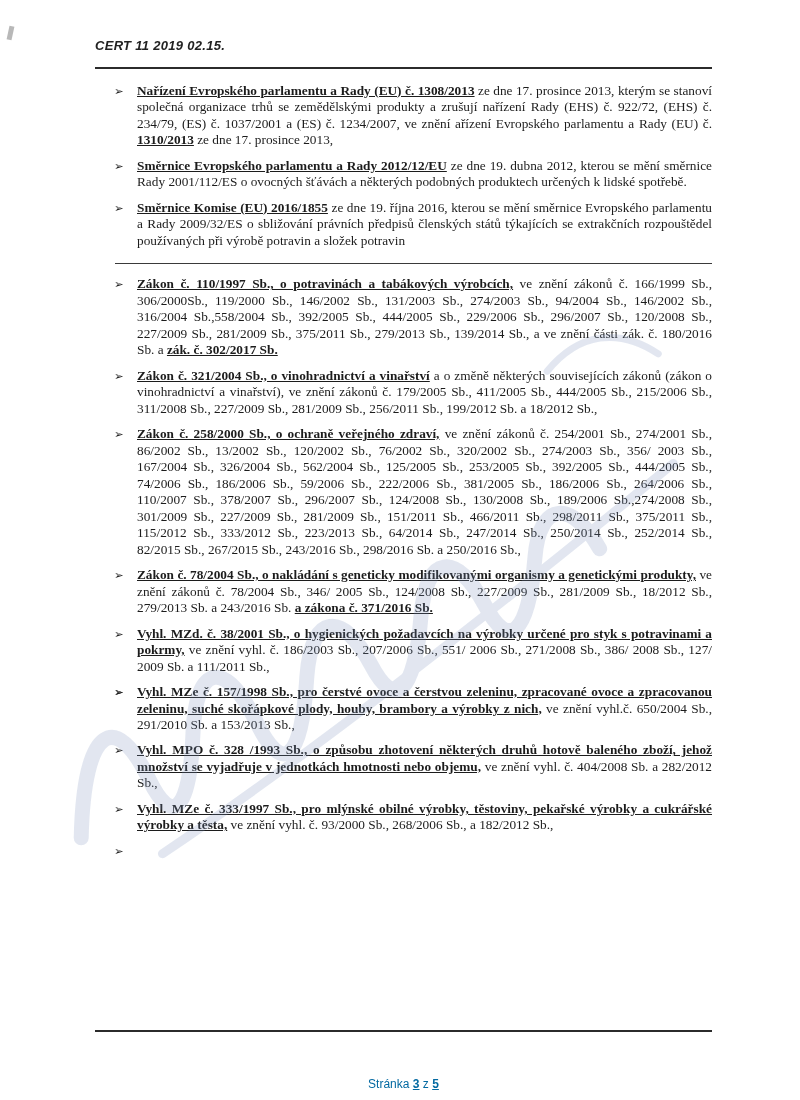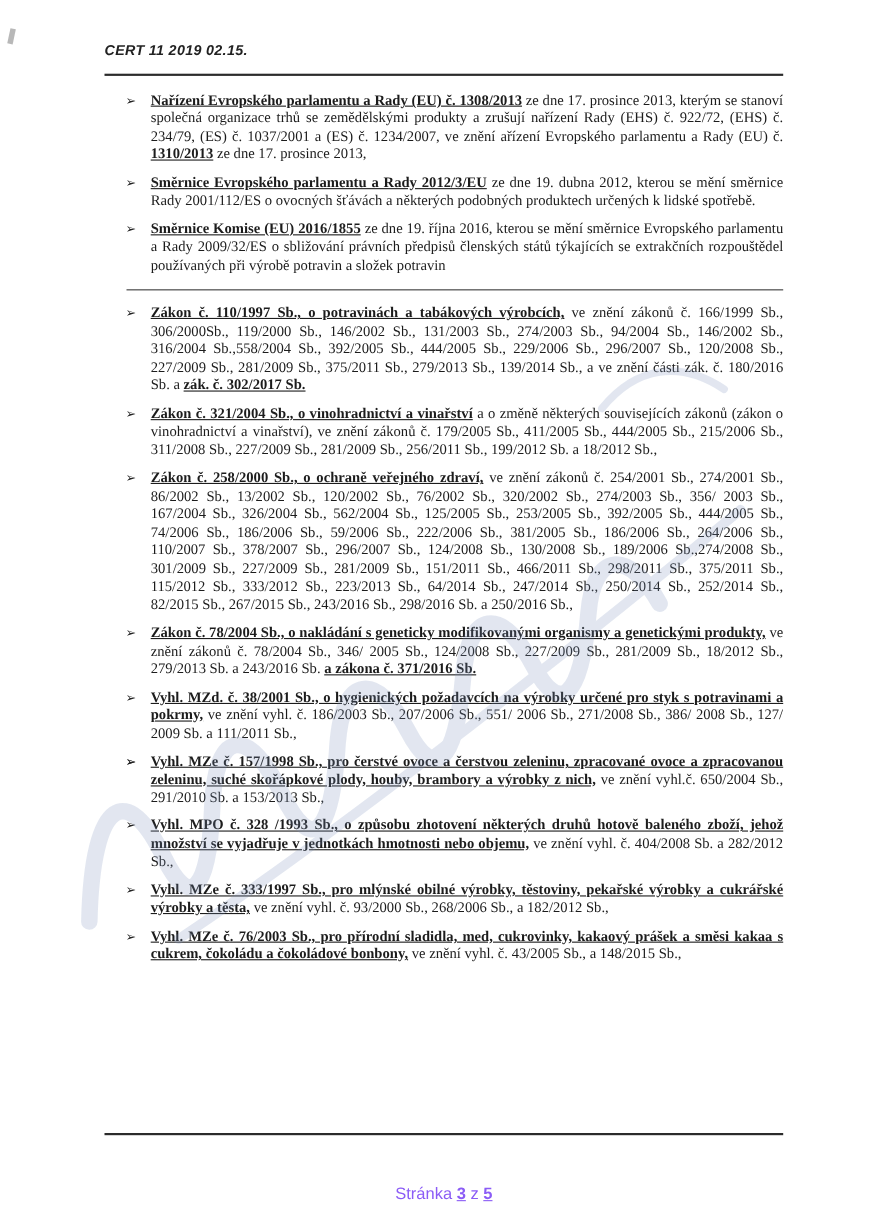--- a/index.html
+++ b/index.html
@@ -48,22 +48,22 @@
   }
   .bold{font-weight:700;text-decoration:underline;}
   .footer{
     position:absolute;
     left:95px; top:1030px;
     width:617px;
   }
   .footer-text{
     text-align:center;
     font-family:"Liberation Sans", sans-serif;
-    font-size:15px;
-    color:#8b5cf6;
+    font-size:12px;
+    color:#0369a1;
     padding-top:4px;
     margin-top:41px;
   }
   .watermark{
     position:absolute;
     left:-10px; top:290px;
     width:760px; height:560px;
     transform:rotate(-14deg);
     pointer-events:none;
     opacity:0.22;
@@ -94,37 +94,37 @@
   </svg>
 
   <div class="content">
 
     <div class="doc-ref">CERT 11 2019 02.15.</div>
 
     <hr class="rule rule-top">
 
     <div id="list-eu">
         <div class="item"><span class="bullet">➢</span><span class="itext"><span class="bold">Nařízení Evropského parlamentu a Rady (EU) č. 1308/2013</span><span> ze dne 17. prosince 2013, kterým se stanoví společná organizace trhů se zemědělskými produkty a zrušují nařízení Rady (EHS) č. 922/72, (EHS) č. 234/79, (ES) č. 1037/2001 a (ES) č. 1234/2007, ve znění ařízení Evropského parlamentu a Rady (EU) č. </span><span class="bold">1310/2013</span><span> ze dne 17. prosince 2013,</span></span></div>
-        <div class="item"><span class="bullet">➢</span><span class="itext"><span class="bold">Směrnice Evropského parlamentu a Rady 2012/3/EU</span><span> ze dne 19. dubna 2012, kterou se mění směrnice Rady 2001/112/ES o ovocných šťávách a některých podobných produktech určených k lidské spotřebě.</span></span></div>
+        <div class="item"><span class="bullet">➢</span><span class="itext"><span class="bold">Směrnice Evropského parlamentu a Rady 2012/12/EU</span><span> ze dne 19. dubna 2012, kterou se mění směrnice Rady 2001/112/ES o ovocných šťávách a některých podobných produktech určených k lidské spotřebě.</span></span></div>
         <div class="item"><span class="bullet">➢</span><span class="itext"><span class="bold">Směrnice Komise (EU) 2016/1855</span><span> ze dne 19. října 2016, kterou se mění směrnice Evropského parlamentu a Rady 2009/32/ES o sbližování právních předpisů členských států týkajících se extrakčních rozpouštědel používaných při výrobě potravin a složek potravin</span></span></div>
       </div>
 
     <hr class="rule rule-mid">
 
     <div id="list-national">
         <div class="item"><span class="bullet">➢</span><span class="itext"><span class="bold">Zákon č. 110/1997 Sb., o potravinách a tabákových výrobcích,</span><span> ve znění zákonů č. 166/1999 Sb., 306/2000Sb., 119/2000 Sb., 146/2002 Sb., 131/2003 Sb., 274/2003 Sb., 94/2004 Sb., 146/2002 Sb., 316/2004 Sb.,558/2004 Sb., 392/2005 Sb., 444/2005 Sb., 229/2006 Sb., 296/2007 Sb., 120/2008 Sb., 227/2009 Sb., 281/2009 Sb., 375/2011 Sb., 279/2013 Sb., 139/2014 Sb., a ve znění části zák. č. 180/2016 Sb. a </span><span class="bold">zák. č. 302/2017 Sb.</span></span></div>
         <div class="item"><span class="bullet">➢</span><span class="itext"><span class="bold">Zákon č. 321/2004 Sb., o vinohradnictví a vinařství</span><span> a o změně některých souvisejících zákonů (zákon o vinohradnictví a vinařství), ve znění zákonů č. 179/2005 Sb., 411/2005 Sb., 444/2005 Sb., 215/2006 Sb., 311/2008 Sb., 227/2009 Sb., 281/2009 Sb., 256/2011 Sb., 199/2012 Sb. a 18/2012 Sb.,</span></span></div>
         <div class="item"><span class="bullet">➢</span><span class="itext"><span class="bold">Zákon č. 258/2000 Sb., o ochraně veřejného zdraví,</span><span> ve znění zákonů č. 254/2001 Sb., 274/2001 Sb., 86/2002 Sb., 13/2002 Sb., 120/2002 Sb., 76/2002 Sb., 320/2002 Sb., 274/2003 Sb., 356/ 2003 Sb., 167/2004 Sb., 326/2004 Sb., 562/2004 Sb., 125/2005 Sb., 253/2005 Sb., 392/2005 Sb., 444/2005 Sb., 74/2006 Sb., 186/2006 Sb., 59/2006 Sb., 222/2006 Sb., 381/2005 Sb., 186/2006 Sb., 264/2006 Sb., 110/2007 Sb., 378/2007 Sb., 296/2007 Sb., 124/2008 Sb., 130/2008 Sb., 189/2006 Sb.,274/2008 Sb., 301/2009 Sb., 227/2009 Sb., 281/2009 Sb., 151/2011 Sb., 466/2011 Sb., 298/2011 Sb., 375/2011 Sb., 115/2012 Sb., 333/2012 Sb., 223/2013 Sb., 64/2014 Sb., 247/2014 Sb., 250/2014 Sb., 252/2014 Sb., 82/2015 Sb., 267/2015 Sb., 243/2016 Sb., 298/2016 Sb. a 250/2016 Sb.,</span></span></div>
         <div class="item"><span class="bullet">➢</span><span class="itext"><span class="bold">Zákon č. 78/2004 Sb., o nakládání s geneticky modifikovanými organismy a genetickými produkty,</span><span> ve znění zákonů č. 78/2004 Sb., 346/ 2005 Sb., 124/2008 Sb., 227/2009 Sb., 281/2009 Sb., 18/2012 Sb., 279/2013 Sb. a 243/2016 Sb. </span><span class="bold">a zákona č. 371/2016 Sb.</span></span></div>
         <div class="item"><span class="bullet">➢</span><span class="itext"><span class="bold">Vyhl. MZd. č. 38/2001 Sb., o hygienických požadavcích na výrobky určené pro styk s potravinami a pokrmy,</span><span> ve znění vyhl. č. 186/2003 Sb., 207/2006 Sb., 551/ 2006 Sb., 271/2008 Sb., 386/ 2008 Sb., 127/ 2009 Sb. a 111/2011 Sb.,</span></span></div>
         <div class="item"><span class="bullet">➢</span></div>
         <div class="item"><span class="bullet">➢</span><span class="itext"><span class="bold">Vyhl. MZe č. 157/1998 Sb., pro čerstvé ovoce a čerstvou zeleninu, zpracované ovoce a zpracovanou zeleninu, suché skořápkové plody, houby, brambory a výrobky z nich,</span><span> ve znění vyhl.č. 650/2004 Sb., 291/2010 Sb. a 153/2013 Sb.,</span></span></div>
         <div class="item"><span class="bullet">➢</span><span class="itext"><span class="bold">Vyhl. MPO č. 328 /1993 Sb., o způsobu zhotovení některých druhů hotově baleného zboží, jehož množství se vyjadřuje v jednotkách hmotnosti nebo objemu,</span><span> ve znění vyhl. č. 404/2008 Sb. a 282/2012 Sb.,</span></span></div>
         <div class="item"><span class="bullet">➢</span><span class="itext"><span class="bold">Vyhl. MZe č. 333/1997 Sb., pro mlýnské obilné výrobky, těstoviny, pekařské výrobky a cukrářské výrobky a těsta,</span><span> ve znění vyhl. č. 93/2000 Sb., 268/2006 Sb., a 182/2012 Sb.,</span></span></div>
-        <div class="item"><span class="bullet">➢</span><span class="itext"><span class="bold">Vyhl. MZe č. 76/2003 Sb., pro přírodní sladidla, med, cukrovinky, kakaový prášek a směsi kakaa s cukrem, čokoládu a čokoládové bonbony,</span><span> ve znění vyhl. č. 43/2005 Sb., a 148/2015 Sb.,</span></span></div>
+        <div class="item"><span class="bullet">➢</span></div>
       </div>
 
   </div>
 
   <div class="footer">
     <hr class="rule rule-footer">
     <div class="footer-text">
       <span>Stránka</span>
       <span class="bold">3</span>
       <span>z</span>

